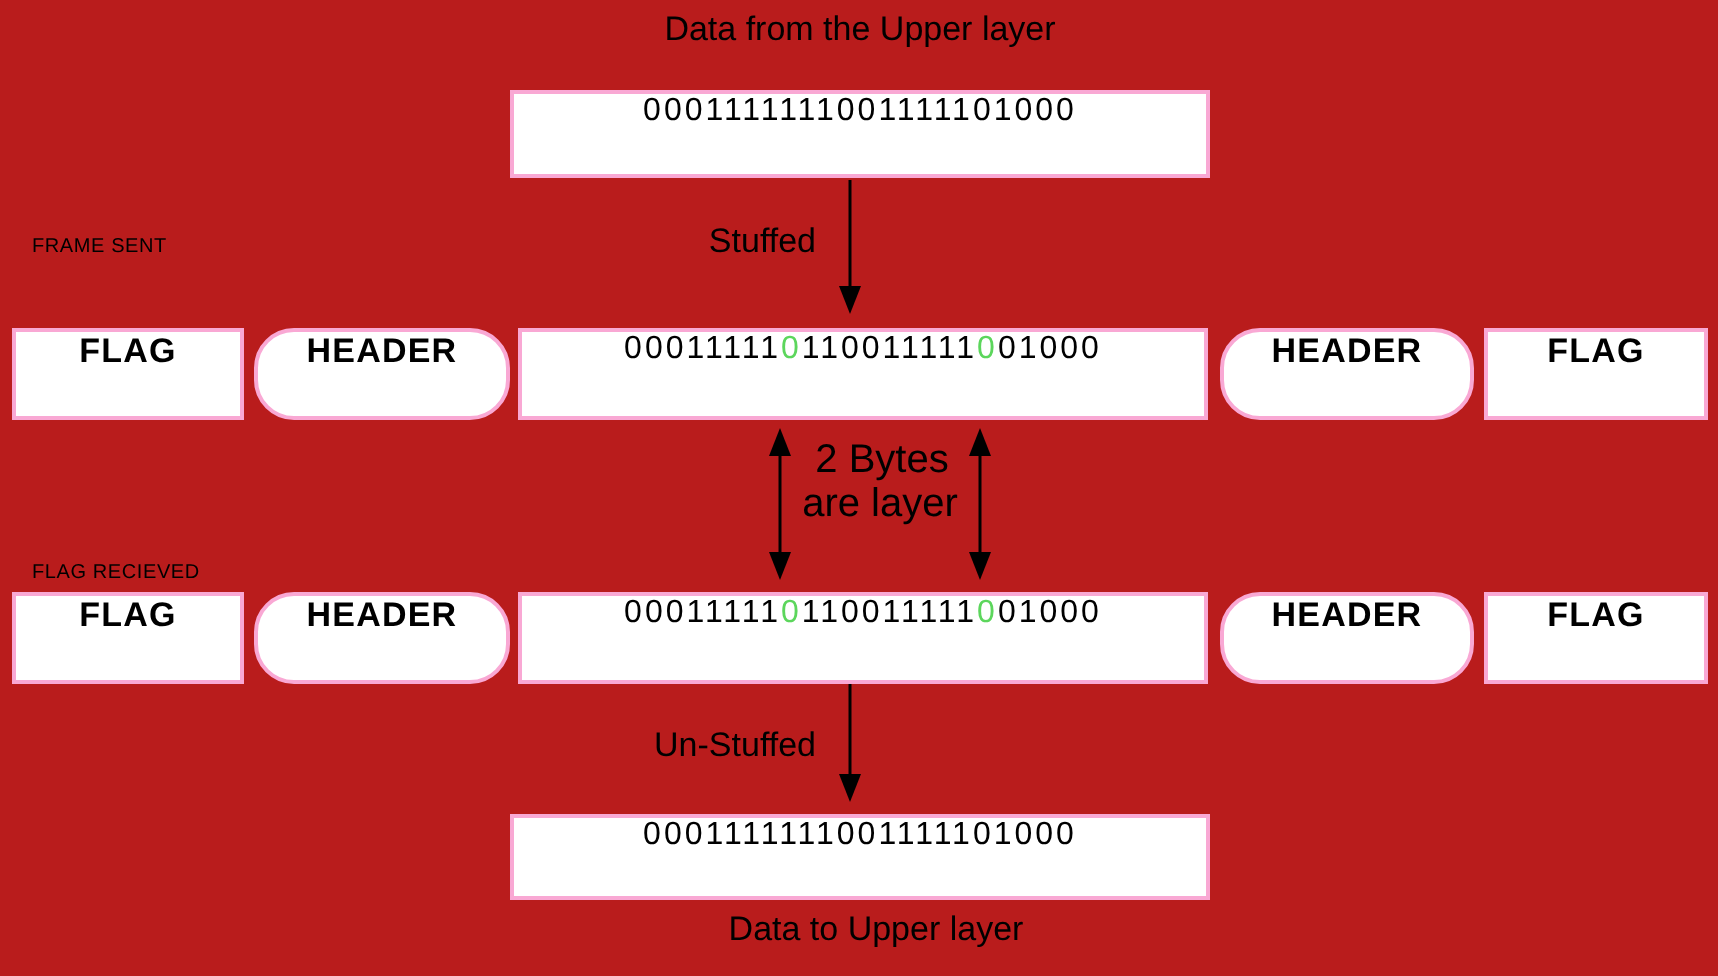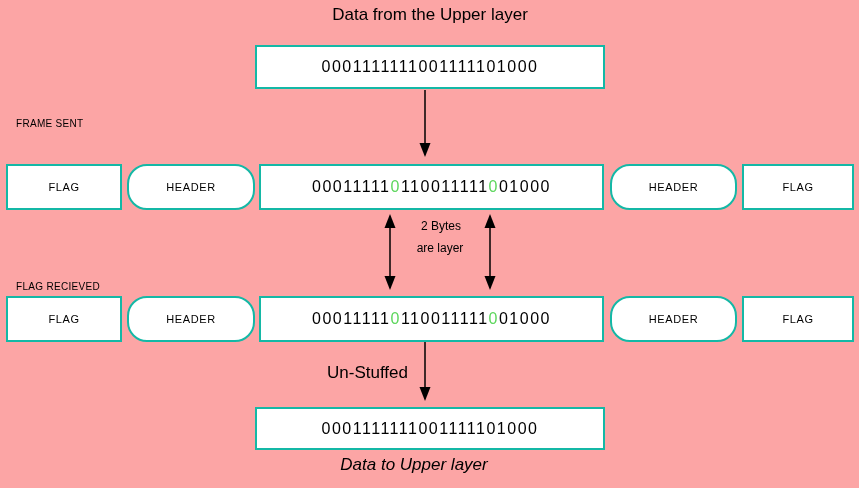--- a/index.html
+++ b/index.html
@@ -1,69 +1,69 @@
 <!DOCTYPE html>
 <html style="--stuffed-color: #5cd65c;"><head>
 <meta charset="utf-8">
 <style>
   html, body { margin: 0; padding: 0; background: #ffffff; }
   .canvas {
     position: relative;
     width: 859px;
     height: 488px;
-    background: #fca5a5;
+    background: #b91c1c;
     font-family: "Liberation Sans", "DejaVu Sans", sans-serif;
     color: #000000;
     overflow: hidden;
   }
   .abs { position: absolute; box-sizing: border-box; }
   .caption {
     font-size: 17px;
     color: #000000;
     white-space: nowrap;
   }
   .center { text-align: center; }
   .right { text-align: right; }
   .frame-label {
     font-size: 10px;
     font-weight: 400;
     letter-spacing: 0.3px;
     white-space: nowrap;
   }
   .cell {
-    border: 2px solid #14b8a6;
+    border: 2px solid #f9a8d4;
     background: #ffffff;
     display: flex;
-    align-items: center;
+    align-items: flex-start;
     justify-content: center;
     z-index: 10;
   }
   .cell.rounded { border-radius: 20px; }
   .cell-label {
-    font-size: 11px;
-    font-weight: 400;
+    font-size: 17px;
+    font-weight: 700;
     letter-spacing: 0.6px;
   }
   .bits {
     font-size: 16px;
     letter-spacing: 1.5px;
     white-space: nowrap;
   }
   .stuffed-bit { color: var(--stuffed-color, #5cd65c); font-weight: 400; }
   .overlay {
     position: absolute;
     left: 0; top: 0;
     width: 859px; height: 488px;
     z-index: 5;
     pointer-events: none;
   }
   .overlay line { stroke: #000000; stroke-width: 1.5; }
   .overlay polygon { fill: #000000; stroke: none; }
   .note-line {
-    font-size: 12px;
+    font-size: 20px;
     white-space: nowrap;
     z-index: 8;
   }
 </style>
 </head>
 <body>
 
 <div class="canvas">
 
   <svg class="overlay" viewBox="0 0 859 488" aria-hidden="true">
@@ -86,20 +86,21 @@
       <polygon points="425,401 419.5,387 430.5,387"></polygon>
     </g>
   </svg>
 
   <div class="abs caption center" style="left:230px; top:5px; width:400px;">Data from the Upper layer</div>
 
   <div class="abs cell" style="left:255px; top:45px; width:350px; height:44px;">
     <span class="bits">0001111111001111101000</span>
   </div>
 
+  <div class="abs caption right" style="left:300px; top:111px; width:108px;">Stuffed</div>
 
   <div class="abs frame-label" style="left:16px; top:118px;">FRAME SENT</div>
 
   <div class="abs cell" style="left:6px; top:164px; width:116px; height:46px;">
     <span class="cell-label">FLAG</span>
   </div>
   <div class="abs cell rounded" style="left:127px; top:164px; width:128px; height:46px;">
     <span class="cell-label">HEADER</span>
   </div>
   <div class="abs cell" style="left:259px; top:164px; width:345px; height:46px;">
@@ -131,15 +132,15 @@
   </div>
   <div class="abs cell" style="left:742px; top:296px; width:112px; height:46px;">
     <span class="cell-label">FLAG</span>
   </div>
 
   <div class="abs caption right" style="left:288px; top:363px; width:120px;">Un-Stuffed</div>
 
   <div class="abs cell" style="left:255px; top:407px; width:350px; height:43px;">
     <span class="bits">0001111111001111101000</span>
   </div>
-  <div class="abs caption center" style="left:214px; top:455px; width:400px;font-style:italic;">Data to Upper layer</div>
+  <div class="abs caption center" style="left:238px; top:455px; width:400px;">Data to Upper layer</div>
 
 </div>
 
 </body></html>

